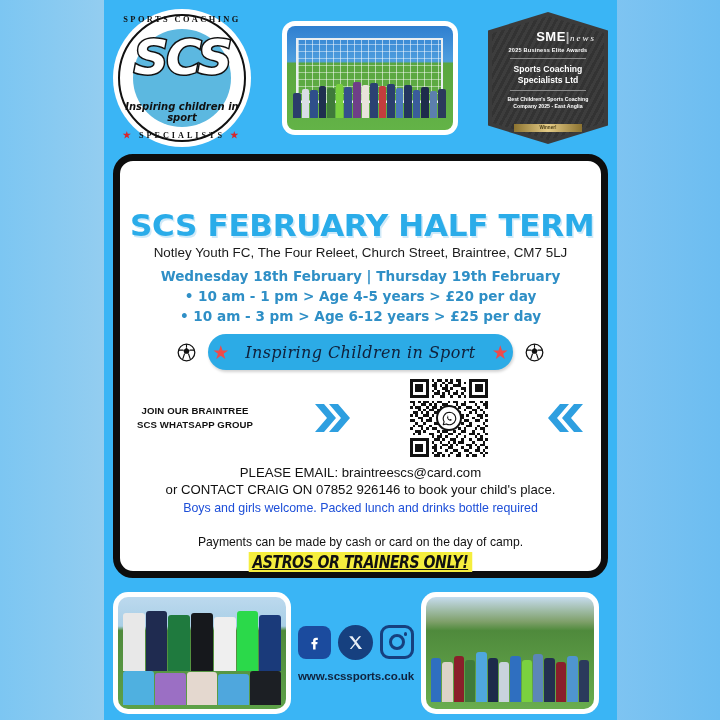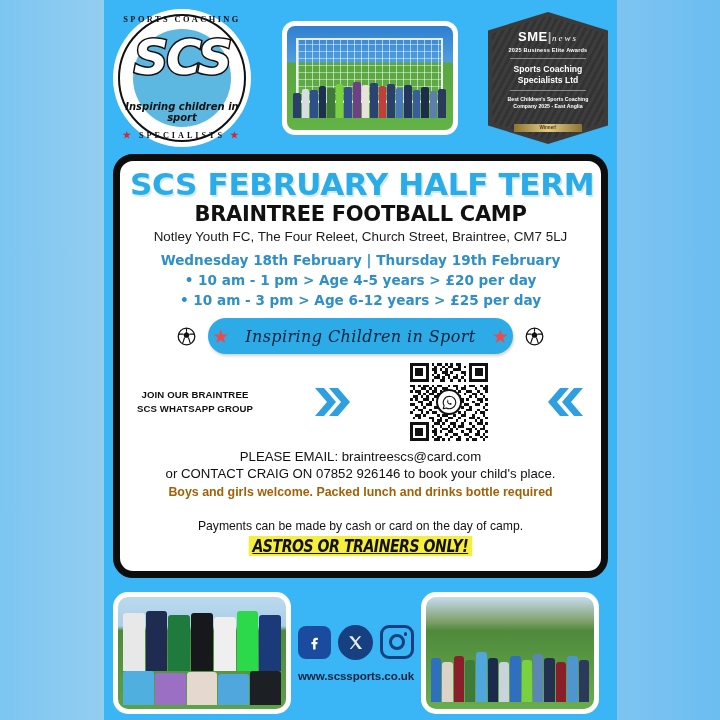--- a/index.html
+++ b/index.html
@@ -97,21 +97,21 @@
     color:#fff; text-align:center;
     border:0;
   }
   .award-in{
     position:absolute; inset:4px;
     background:
       repeating-linear-gradient(118deg, #3d3d3d 0 3px, #333333 3px 6px);
     clip-path: polygon(50% 0%, 100% 14%, 100% 86%, 50% 100%, 0% 86%, 0% 14%);
     padding:14px 8px 0;
   }
-  .sme-logo{ font-size:13px; font-weight:bold; letter-spacing:.5px; line-height:1;}
+  .sme-logo{ font-size:13px; font-weight:bold; letter-spacing:.5px; line-height:1;text-align:right;}
   .sme-logo .nw{ font-weight:normal; font-style:italic; font-size:9px; letter-spacing:2px; font-family:"Liberation Serif",serif;}
   .sme-sub{ font-size:5.6px; font-weight:bold; margin-top:4px; letter-spacing:.2px;}
   .sme-rule{ height:1px; background:#8a8a8a; margin:5px 10px; }
   .sme-name{ font-size:8.6px; font-weight:bold; line-height:1.25;}
   .sme-cat{ font-size:5.2px; font-weight:bold; line-height:1.35; margin-top:2px;}
   .sme-winner{
     position:absolute; left:26px; right:26px; bottom:12px; height:8px;
     background:linear-gradient(90deg,#8c7330,#e4cb86,#8c7330);
     font-size:4.6px; font-weight:bold; color:#4a3d16; line-height:8px;
   }
@@ -123,20 +123,21 @@
     padding:6px 10px 0;
     text-align:center;
   }
 
   .t-main{
     font-size:31px; font-weight:bold; color:#2aace9;
     letter-spacing:-.3px; line-height:1.1;
     text-shadow:1.5px 1.5px 0 #cfe9f8;
     white-space:nowrap;
     font-family:"DejaVu Sans", sans-serif;
+    margin-top:41px;
   }
   .t-sub{
     font-size:21px; font-weight:bold; color:#111; letter-spacing:-.3px;
     margin-top:1px; white-space:nowrap;
     font-family:"DejaVu Sans", sans-serif;
   }
   .t-addr{
     font-size:13.4px; color:#1b1b1b; margin-top:3px; white-space:nowrap;
   }
   .t-days{
@@ -187,21 +188,21 @@
   .wa-badge{
     position:absolute; left:50%; top:50%; transform:translate(-50%,-50%);
     width:26px; height:26px; border-radius:50%; background:#fff;
     border:2px solid #111;
     display:flex; align-items:center; justify-content:center;
   }
 
   
   .c1{ font-size:13.2px; color:#111; margin-top:8px;}
   .c2{ font-size:13.2px; color:#111; margin-top:2px;}
-  .c3{ font-size:12.4px; font-weight:bold; color:#a16207; margin-top:4px;}
+  .c3{ font-size:12.4px; font-weight:normal; color:#1d4ed8; margin-top:4px;}
   .c4{ font-size:12.2px; color:#111; margin-top:20px;}
   .astros{
     display:inline-block; margin-top:3px;
     background:#f5ee3e; color:#111;
     font-size:17px; font-weight:bold; font-style:italic;
     letter-spacing:-.5px; padding:0 4px;
     text-decoration:underline; text-underline-offset:1px;
     font-family:"DejaVu Sans Condensed","DejaVu Sans",sans-serif;
     transform:scaleX(.92); transform-origin:center;
   }
@@ -304,21 +305,20 @@
         <div class="sme-rule"></div>
         <div class="sme-cat">Best Children's Sports Coaching Company 2025 - East Anglia</div>
       </div>
       <div class="sme-winner">Winner!</div>
     </div>
   </div>
 
   <div class="card">
 
     <div class="t-main">SCS FEBRUARY HALF TERM</div>
-    <div class="t-sub">BRAINTREE FOOTBALL CAMP</div>
     <div class="t-addr">Notley Youth FC, The Four Releet, Church Street, Braintree, CM7 5LJ</div>
     <div class="t-dates">Wednesday 18th February | Thursday 19th February</div>
     <div class="t-price">•   10 am - 1 pm &gt; Age 4-5 years &gt; £20 per day</div>
     <div class="t-price">• 10 am - 3 pm &gt; Age 6-12 years &gt; £25 per day</div>
 
     <div class="slogan-row">
       <svg class="ball" viewBox="0 0 24 24">
         <circle cx="12" cy="12" r="10.5" fill="#fff" stroke="#111" stroke-width="1.6"></circle>
         <polygon points="12,6 16,9 14.5,13.6 9.5,13.6 8,9" fill="#111"></polygon>
         <path d="M12 1.5 L12 6 M21.5 9 L16 9 M2.5 9 L8 9 M7 21 L9.5 13.6 M17 21 L14.5 13.6" stroke="#111" stroke-width="1.4" fill="none"></path>

